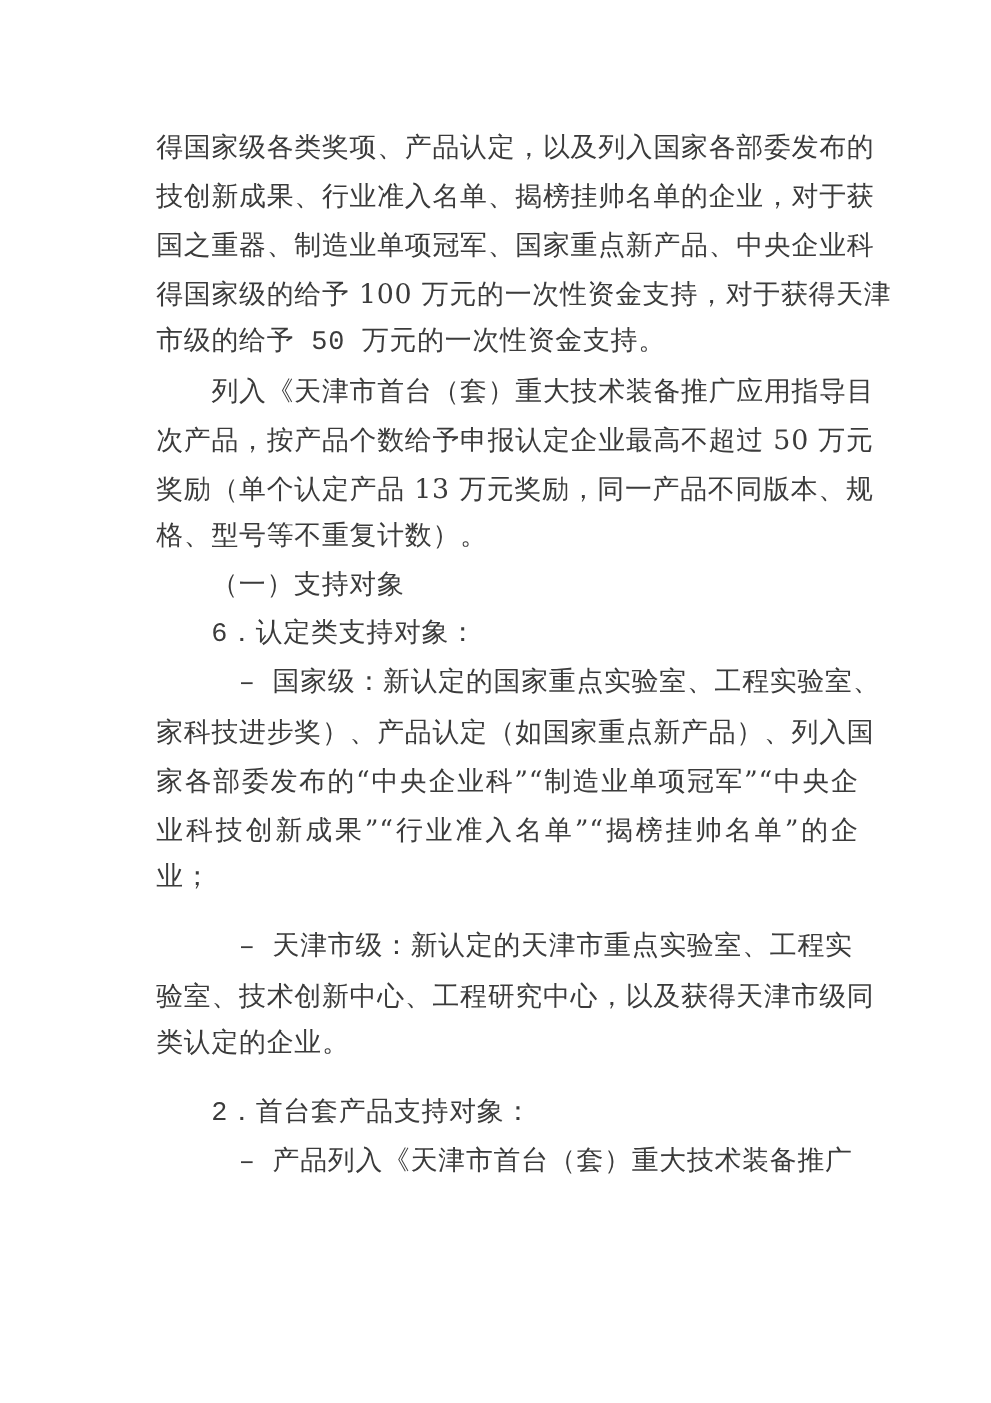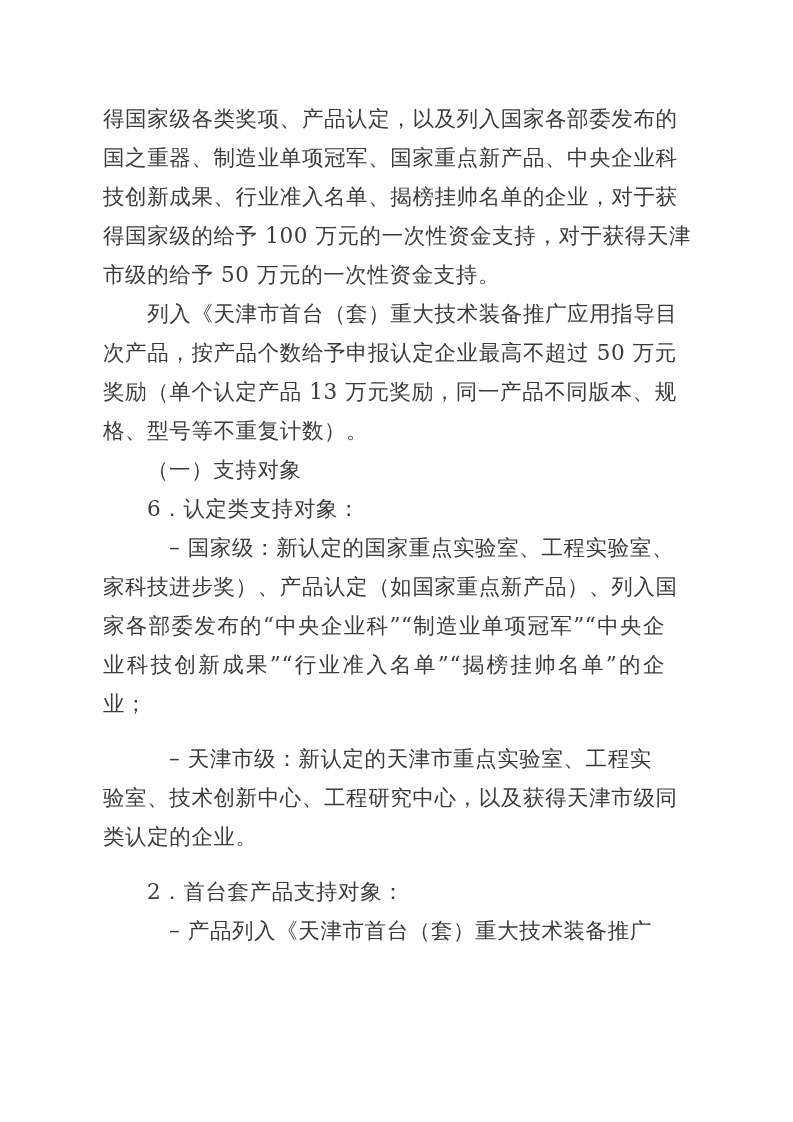--- a/index.html
+++ b/index.html
@@ -14,55 +14,56 @@
   #page {
     position: relative;
     width: 793px;
     height: 1122px;
     margin: 0 auto;
     background: #ffffff;
     overflow: hidden;
   }
   #text-block {
     position: absolute;
-    left: 103px;
+    left: 125px;
     top: 99px;
     width: 562px;
   }
   .line {
     font-size: 21.5px;
     line-height: 39px;
     color: #3b3b3b;
     letter-spacing: 0.6px;
     white-space: pre;
     font-weight: 400;
     -webkit-font-smoothing: antialiased;
   }
   
   .just {
     text-align: justify;
     text-align-last: justify;
   }
   .last {
     text-align: left;
     text-align-last: left;
+    font-family: Liberation Mono, monospace;
   }
   .ind1 { padding-left: 44px; }   
   .ind-dash { padding-left: 66px; }
   .gap-md { height: 16px; }
 </style>
 </head>
 <body>
 
 <div id="page">
   <div id="text-block">
 
     <div class="line just">得国家级各类奖项、产品认定，以及列入国家各部委发布的</div>
+    <div class="line just">技创新成果、行业准入名单、揭榜挂帅名单的企业，对于获</div>
     <div class="line just">国之重器、制造业单项冠军、国家重点新产品、中央企业科</div>
-    <div class="line just">技创新成果、行业准入名单、揭榜挂帅名单的企业，对于获</div>
     <div class="line just">得国家级的给予 100 万元的一次性资金支持，对于获得天津</div>
     <div class="line last">市级的给予 50 万元的一次性资金支持。</div>
 
     <div class="line just">　　列入《天津市首台（套）重大技术装备推广应用指导目</div>
     <div class="line just">次产品，按产品个数给予申报认定企业最高不超过 50 万元</div>
     <div class="line just">奖励（单个认定产品 13 万元奖励，同一产品不同版本、规</div>
     <div class="line last">格、型号等不重复计数）。</div>
 
     <div class="line last ind1">（一）支持对象</div>
 

